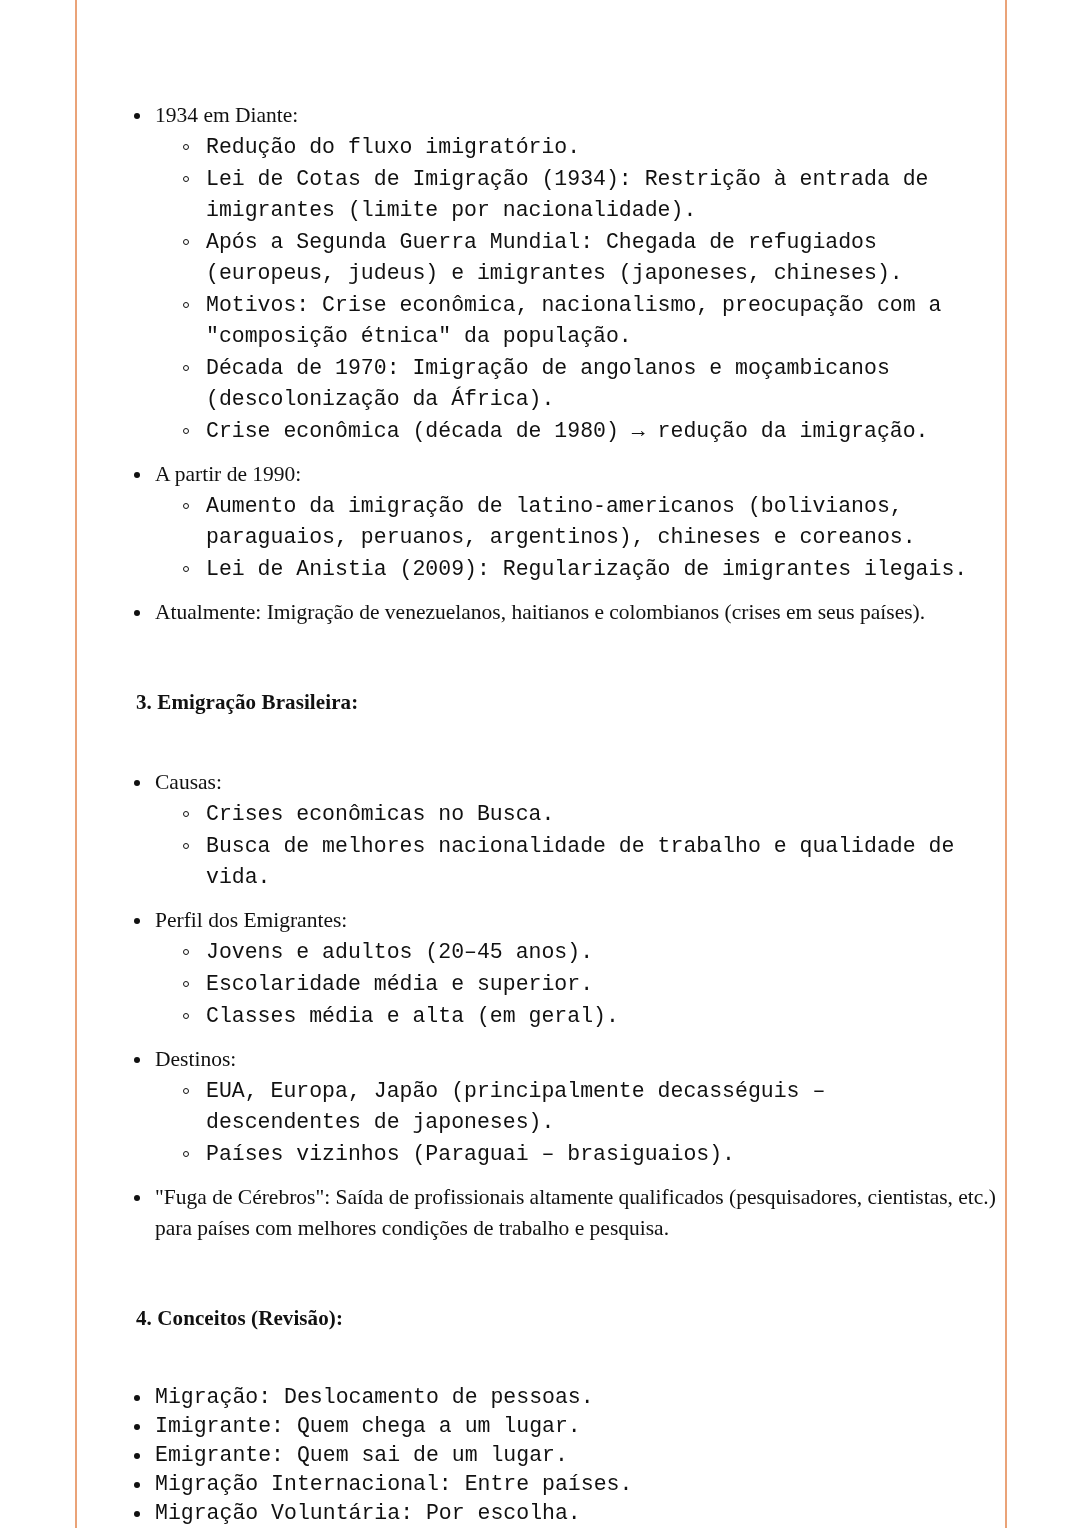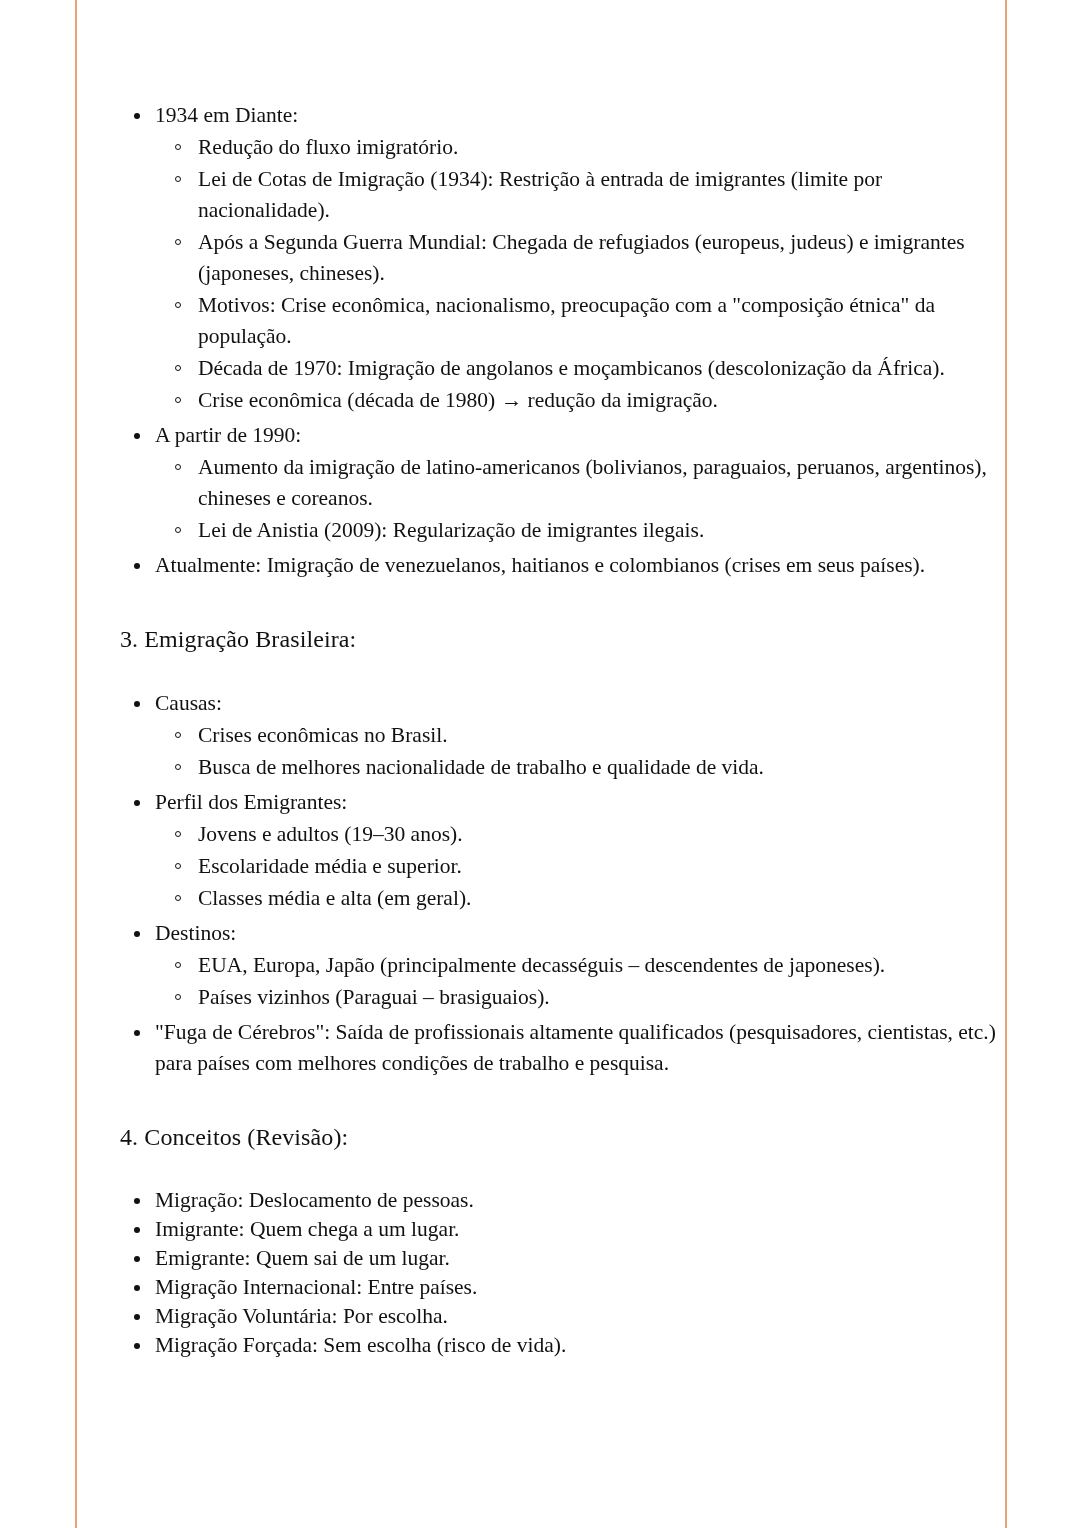--- a/index.html
+++ b/index.html
@@ -63,22 +63,23 @@
     left: 14px;
     top: 13px;
     width: 6px;
     height: 6px;
     border-radius: 50%;
     background: #111111;
   }
 
   ul.lvl2 {
     list-style: none;
-    margin: 4px;
-    padding: 0;
+    margin: 12px;
+    padding: 0;
+    font-family: Liberation Mono, monospace;
   }
   ul.lvl2 > li.item2 {
     position: relative;
     padding-left: 39px;
     font-size: 21.5px;
     line-height: 31px;
     margin: 0 0 1px 0;
   }
   li.item2 > .bullet2 {
     position: absolute;
@@ -90,33 +91,33 @@
     border: 1.4px solid #111111;
     background: transparent;
     box-sizing: border-box;
   }
 
   
   li.item1 > ul.lvl2 { margin-top: 1px; }
 
   
   h2.section-heading {
-    font-size: 24px;
-    font-weight: normal;
-    margin: 0;
+    font-size: 21px;
+    font-weight: bold;
+    margin: 16px;
     padding: 0;
     line-height: 30px;
     letter-spacing: 0.1px;
   }
 
   .gap-before-heading { height: 42px; }
   .gap-after-heading  { height: 34px; }
 
   
-  ul.tight > li.item1 { line-height: 29px; margin-bottom: 0; }
+  ul.tight > li.item1 { line-height: 29px; margin-bottom: 0; font-family: Liberation Mono, monospace; }
   ul.tight > li.item1 > .bullet1 { top: 12px; }
 </style>
 </head>
 <body style="color: rgb(17, 17, 17); background: rgb(255, 255, 255);">
 
 <div class="page-rule left" style="background: rgb(234, 163, 120);"></div>
 <div class="page-rule right" style="background: rgb(234, 163, 120);"></div>
 
 <div class="sheet" id="sheet">
     <ul class="lvl1">
@@ -146,29 +147,29 @@
       </li>
     </ul>
     <div class="gap-before-heading"></div>
     <h2 class="section-heading">3. Emigração Brasileira:</h2>
     <div class="gap-after-heading"></div>
     <ul class="lvl1">
       <li class="item1">
         <span class="bullet1"></span>
         <span class="txt">Causas:</span>
         <ul class="lvl2">
-          <li class="item2"><span class="bullet2"></span><span class="txt">Crises econômicas no Brasil.</span></li>
+          <li class="item2"><span class="bullet2"></span><span class="txt">Crises econômicas no Busca.</span></li>
           <li class="item2"><span class="bullet2"></span><span class="txt">Busca de melhores nacionalidade de trabalho e qualidade de vida.</span></li>
         </ul>
       </li>
       <li class="item1">
         <span class="bullet1"></span>
         <span class="txt">Perfil dos Emigrantes:</span>
         <ul class="lvl2">
-          <li class="item2"><span class="bullet2"></span><span class="txt">Jovens e adultos (19–30 anos).</span></li>
+          <li class="item2"><span class="bullet2"></span><span class="txt">Jovens e adultos (20–45 anos).</span></li>
           <li class="item2"><span class="bullet2"></span><span class="txt">Escolaridade média e superior.</span></li>
           <li class="item2"><span class="bullet2"></span><span class="txt">Classes média e alta (em geral).</span></li>
         </ul>
       </li>
       <li class="item1">
         <span class="bullet1"></span>
         <span class="txt">Destinos:</span>
         <ul class="lvl2">
           <li class="item2"><span class="bullet2"></span><span class="txt">EUA, Europa, Japão (principalmente decasséguis – descendentes de japoneses).</span></li>
           <li class="item2"><span class="bullet2"></span><span class="txt">Países vizinhos (Paraguai – brasiguaios).</span></li>

